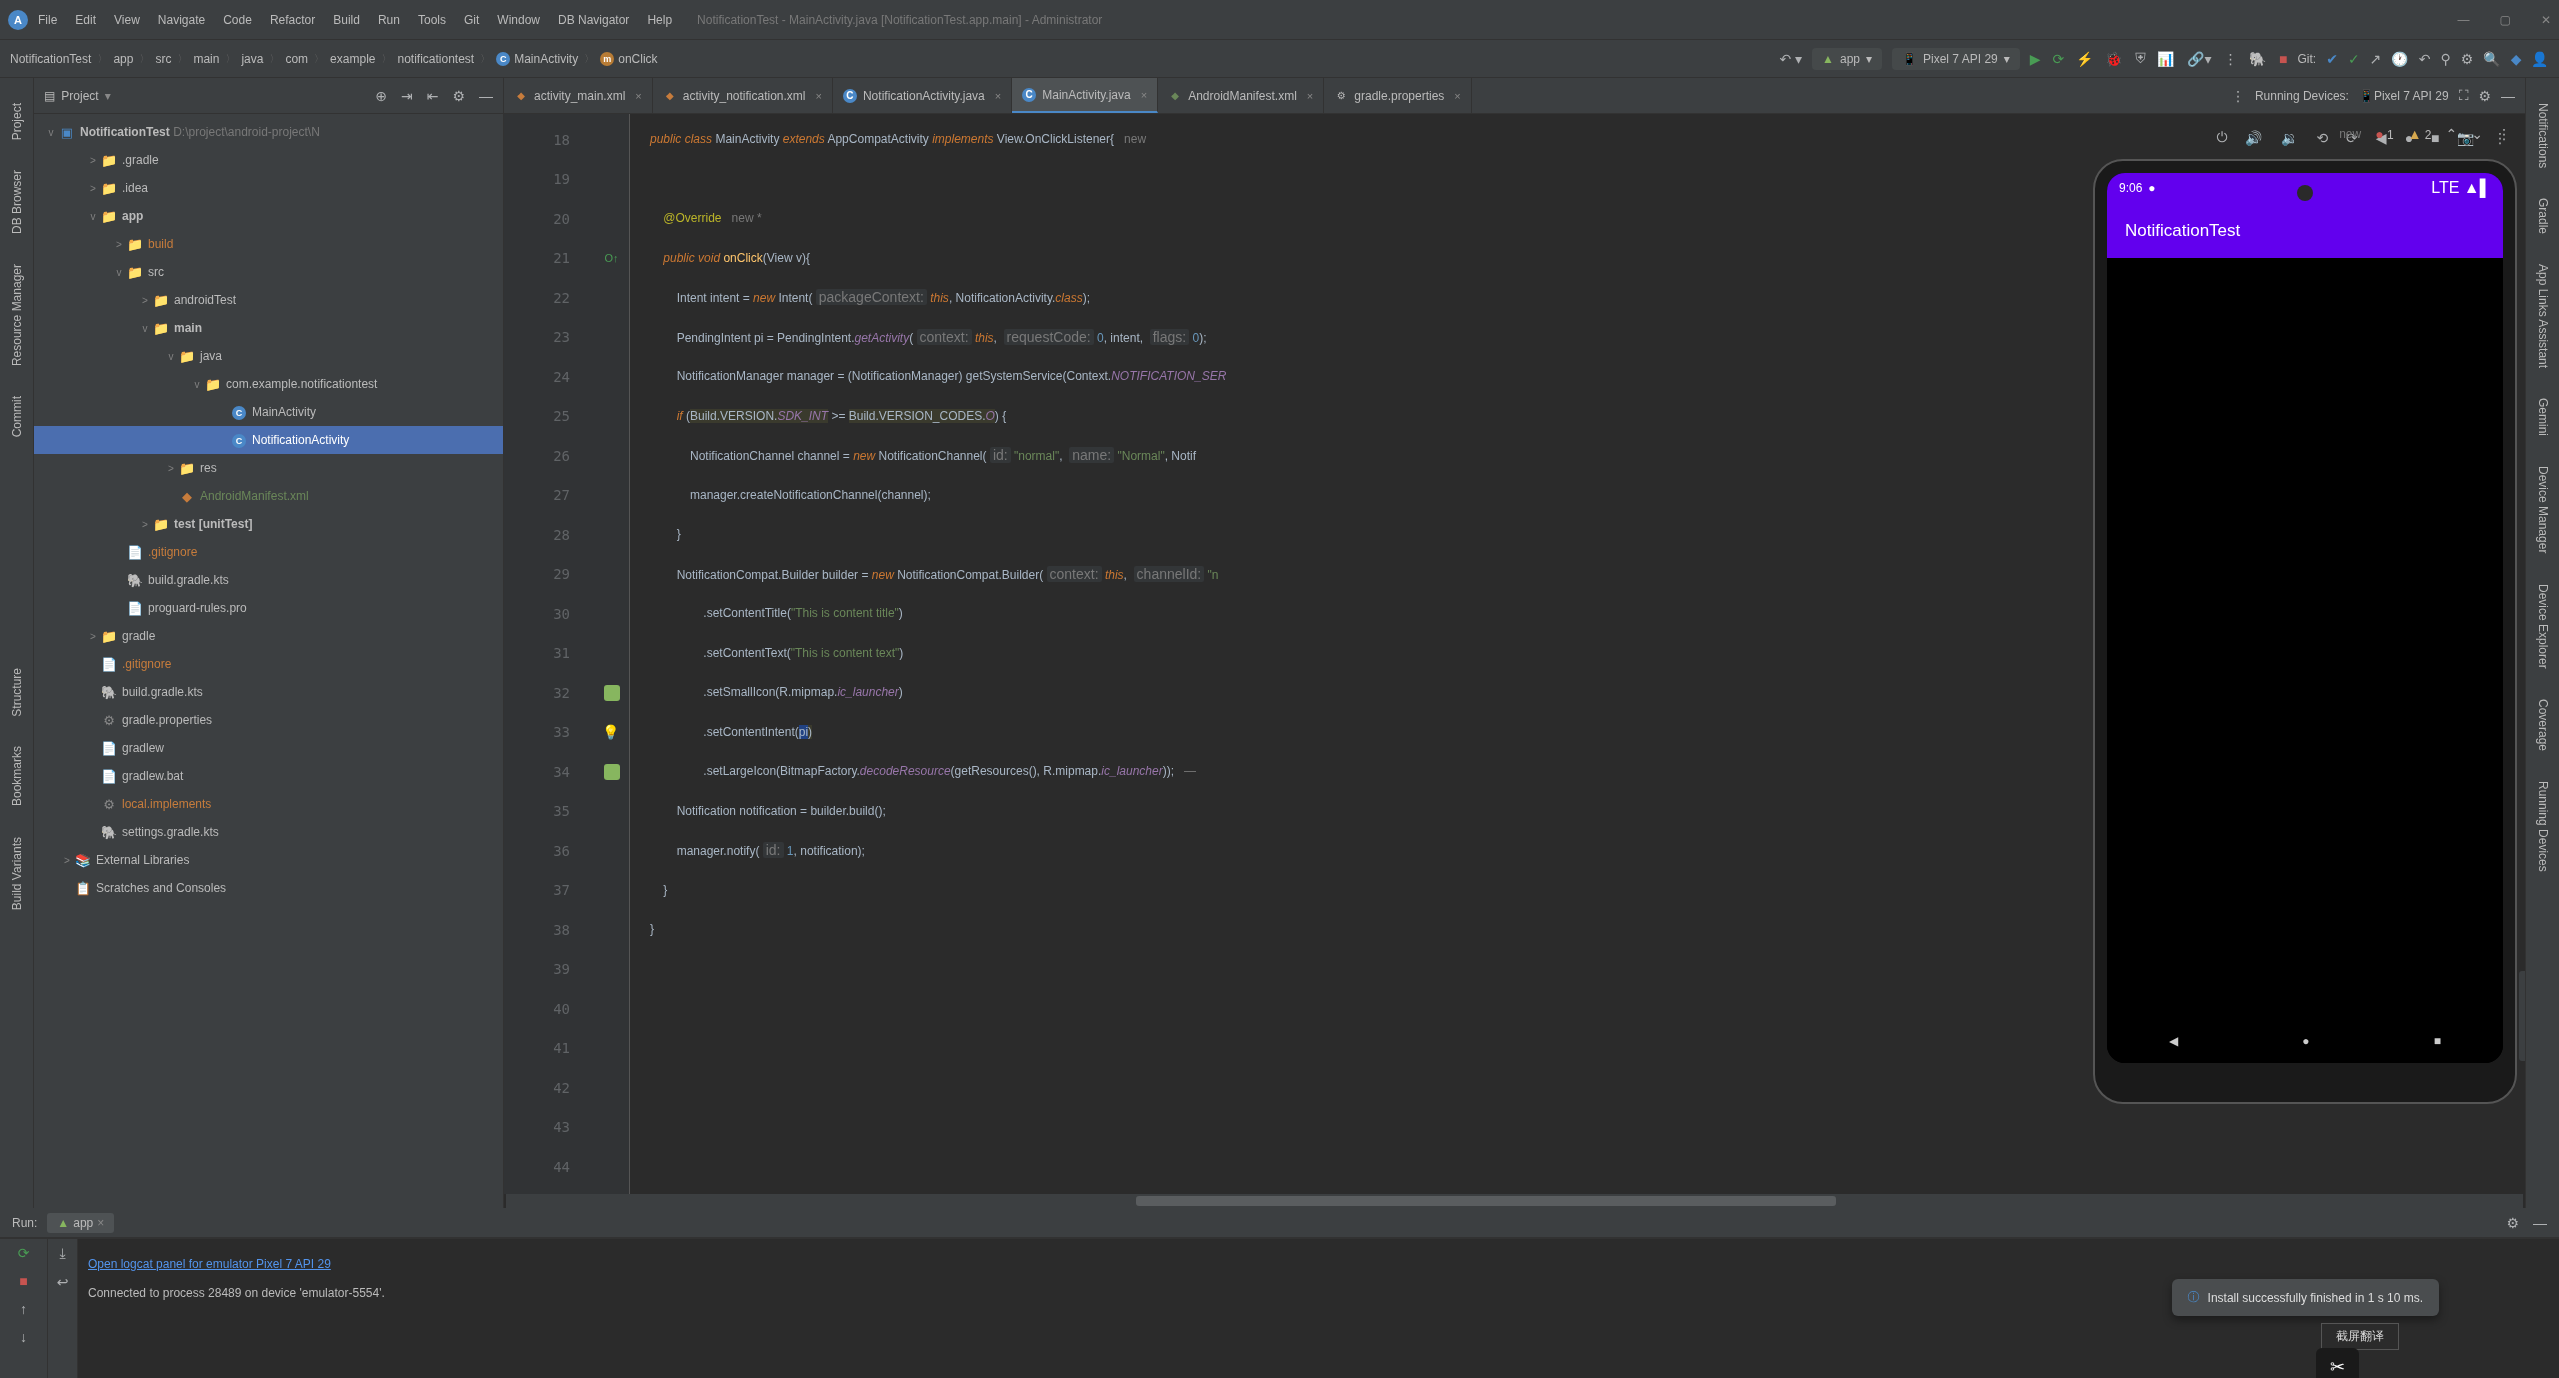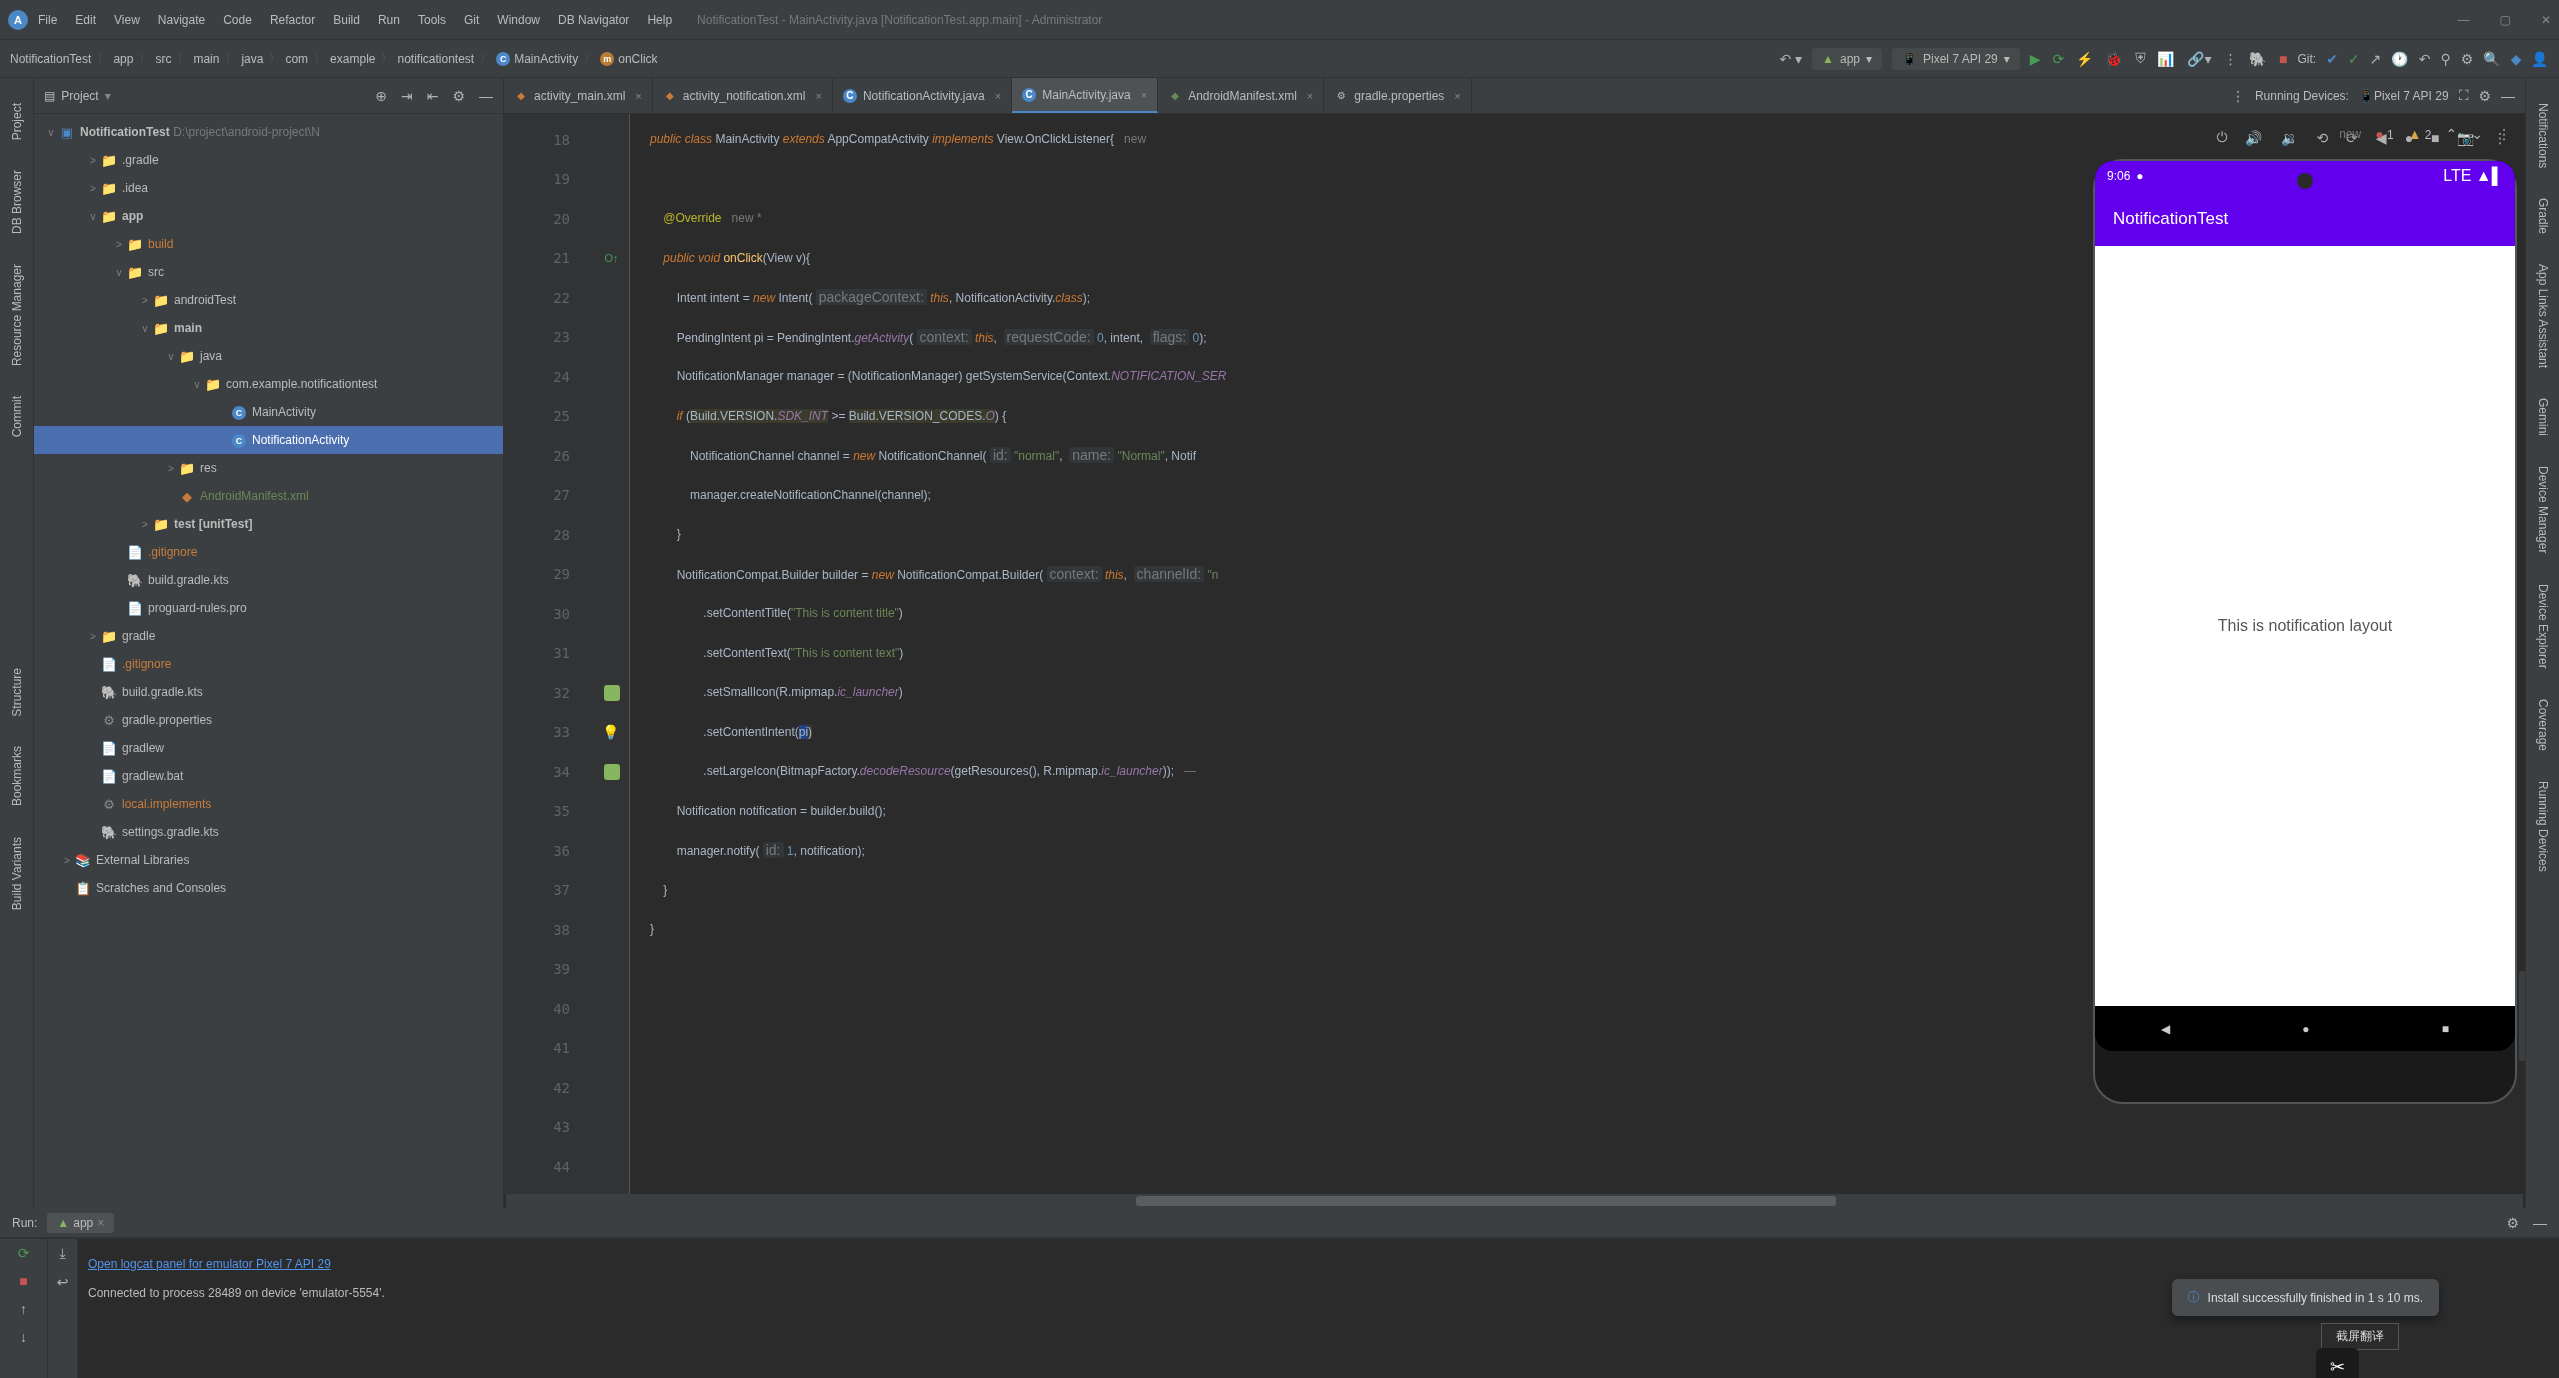--- a/index.html
+++ b/index.html
@@ -57,21 +57,21 @@
 .gutter-icon-line { height:39.5px; display:flex; align-items:center; justify-content:center; }
 .code-col { flex:1; padding-top:6px; overflow:hidden; font-family:"Consolas",monospace; font-size:15px; line-height:39.5px; white-space:pre; color:#a9b7c6; position:relative;}
 .code-line { height:39.5px; padding-left:20px; }
 .kw { color:#cc7832;font-style:italic; }
 .method { color:#ffc66d; }
 .ann { color:#bbb529; }
 .str { color:#6a8759; }
 .num { color:#6897bb; }
 .hint { color:#787878; background:#333638; padding:0 3px; border-radius:2px; font-size:14px;}
 .field-it { color:#9876aa; font-style:italic; }
-.emulator { position:absolute; right:8px; top:45px; width:424px; height:945px; background:#1a1a1a; border-radius:30px; border:2px solid #555; }
+.emulator { position:absolute; right:8px; top:45px; width:424px; height:945px; background:#1a1a1a; border-radius:30px; border:2px solid #555; padding:12px; }
 .emu-screen { width:100%; height:890px; background:#000; border-radius:18px; overflow:hidden; position:relative; }
 .emu-statusbar { height:30px; background:#6200ee; display:flex; align-items:center; padding:0 12px; color:#fff; font-size:11px; }
 .emu-statusbar .time { }
 .emu-statusbar .sig { margin-left:auto; font-size:16px;}
 .emu-camera { position:absolute; left:50%; top:12px; width:16px; height:16px; background:#2a2a2a; border-radius:50%; transform:translateX(-50%); z-index:5;}
 .emu-appbar { height:55px; background:#6200ee; color:#fff; display:flex; align-items:center; padding:0 18px; font-size:17px; font-weight:500;}
 .emu-content { height:760px; background:#fff; display:flex; align-items:center; justify-content:center; color:#555; font-size:16px;}
 .emu-navbar { position:absolute; bottom:0; left:0; right:0; height:45px; background:#000; display:flex; align-items:center; justify-content:space-around; color:#ccc;}
 .emu-side { position:absolute; right:-32px; top:810px; width:28px; display:flex; flex-direction:column; gap:8px; background:#3c3f41; padding:5px 3px; border-radius:3px;}
 .emu-side span { text-align:center; color:#ccc; font-size:12px;}
@@ -520,21 +520,20 @@
 
       <div class="emulator">
         <div class="emu-screen">
           <div class="emu-camera"></div>
           <div class="emu-statusbar">
             <span class="time">9:06</span>
             <span style="margin-left:6px">●</span>
             <span class="sig">LTE ▲▌</span>
           </div>
           <div class="emu-appbar">NotificationTest</div>
-          <div class="emu-content">This is notification layout</div>
           <div class="emu-navbar">
             <span>◀</span>
             <span>●</span>
             <span>■</span>
           </div>
         </div>
         <div class="emu-side">
           <span>+</span>
           <span>−</span>
           <span>1:1</span>

